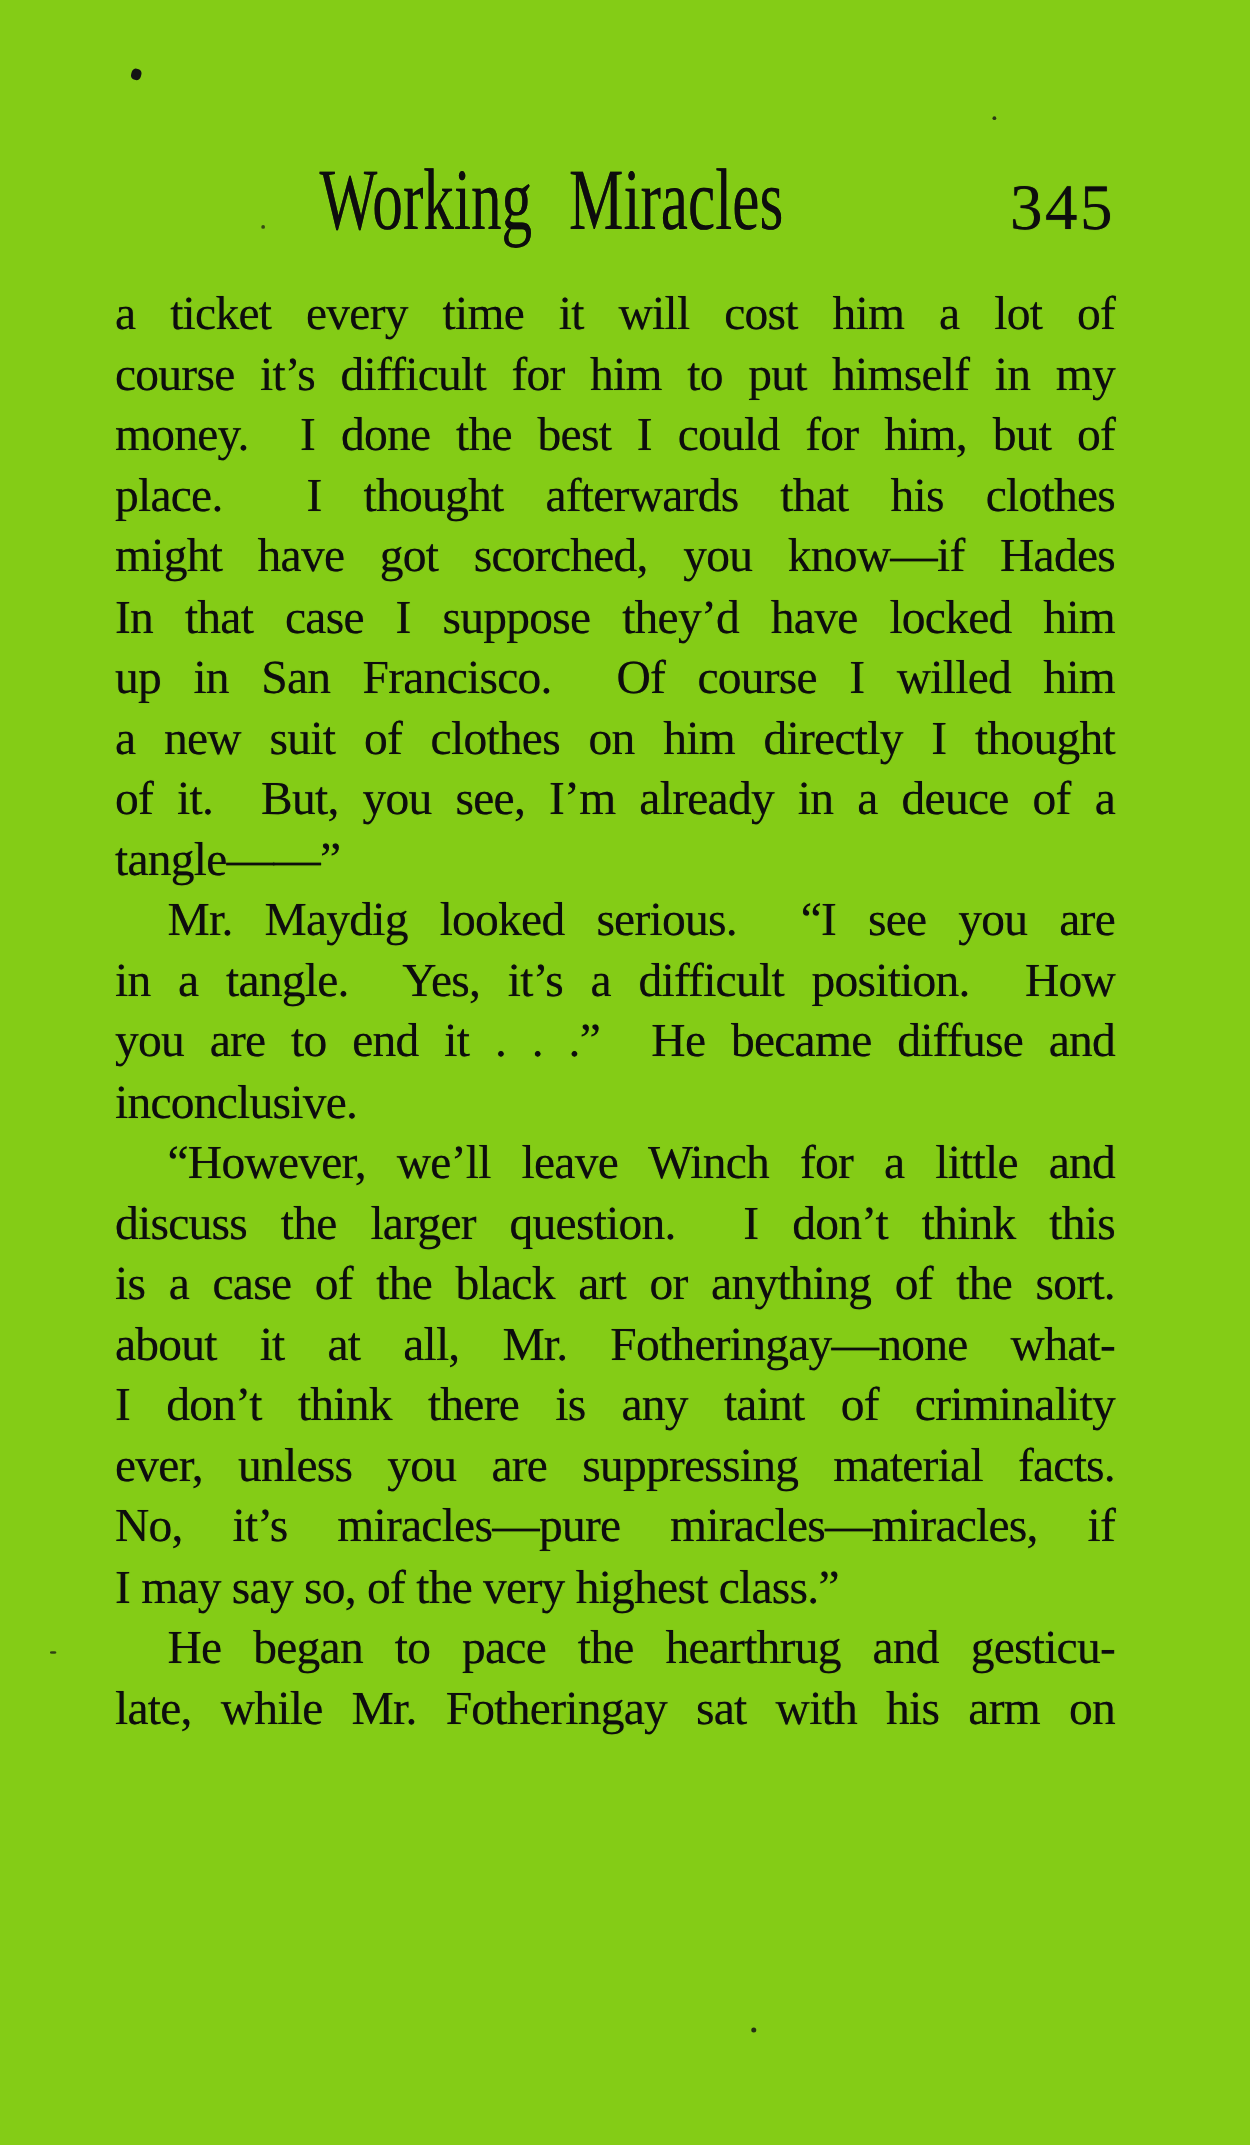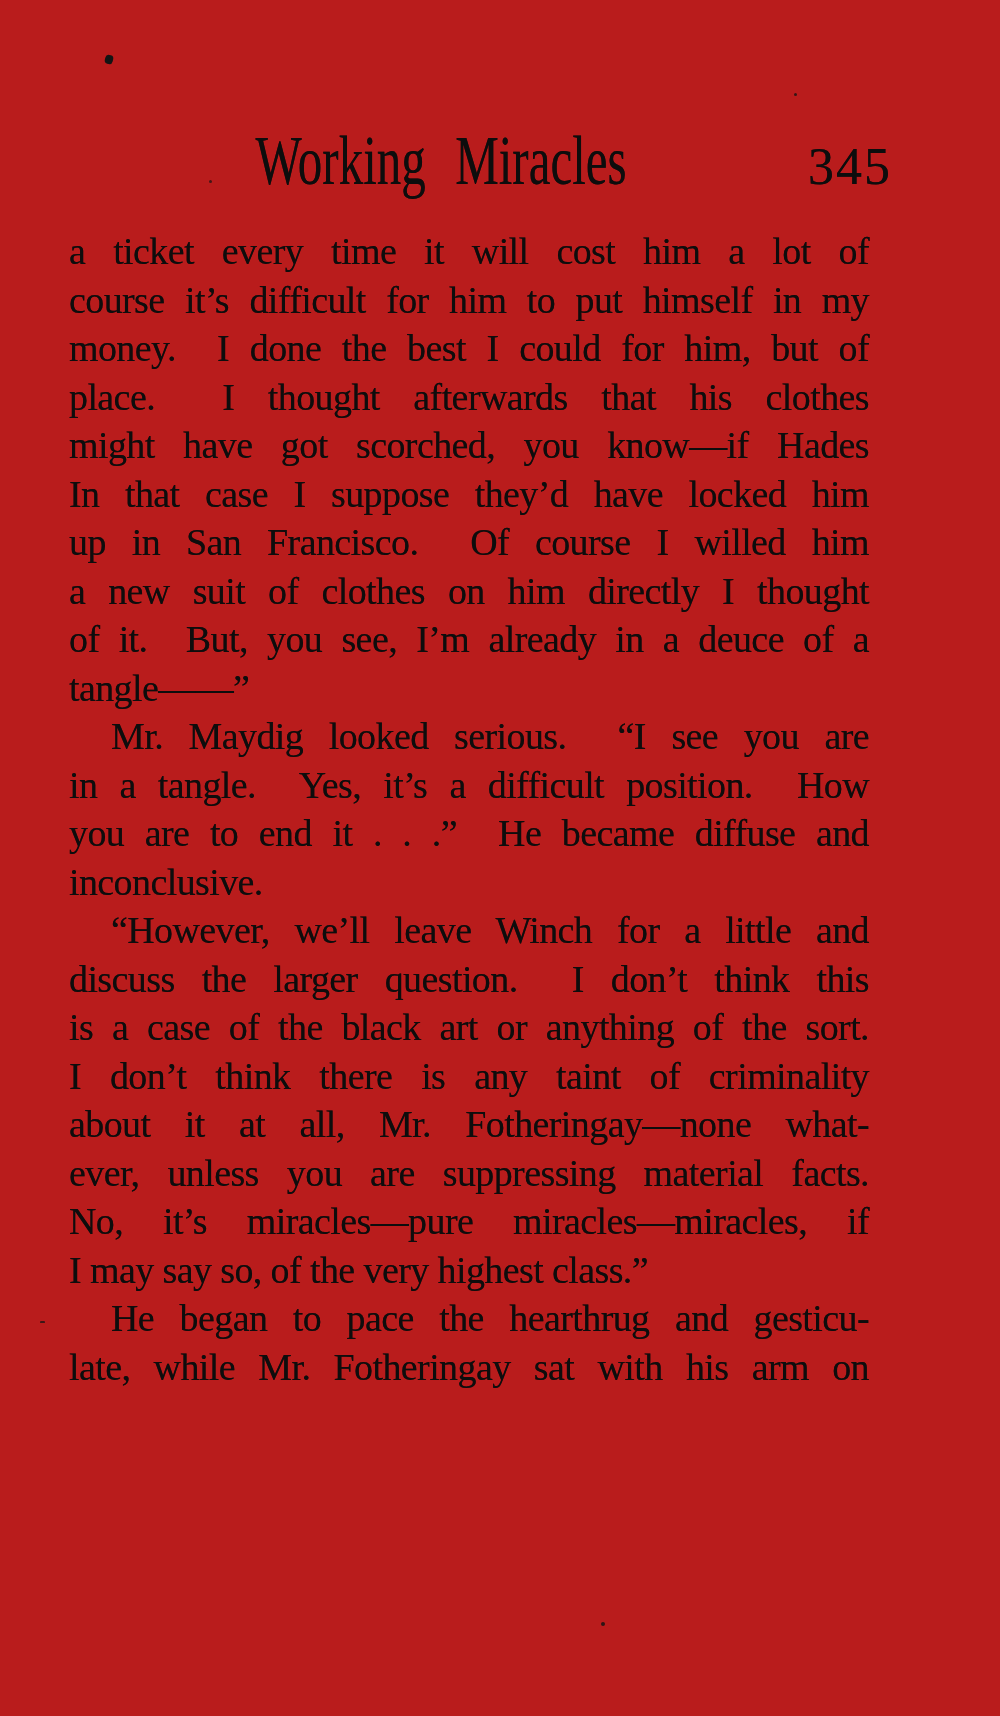--- a/index.html
+++ b/index.html
@@ -6,21 +6,21 @@
   body {
     width:1000px; height:1716px;
     background:#ffffff;
     font-family:"Liberation Serif", serif;
     color:#0d0d0d;
     position:relative;
     overflow:hidden;
   }
   .page {
     position:absolute; inset:0;
-    background:#b91c1c;
+    background:#84cc16;
   }
   
   .header-title-wrap {
     position:absolute; left:41px; top:126px; width:800px;
     text-align:center;
   }
   .header-title {
     display:inline-block;
     font-size:70px; line-height:70px;
     word-spacing:0.35em;
@@ -30,21 +30,21 @@
     text-shadow:0 0 0.6px rgba(10,10,10,0.7);
   }
   .page-number {
     position:absolute; top:141px; right:108px;
     font-size:52px; line-height:52px;
     letter-spacing:2px;
     text-shadow:0 0 0.6px rgba(10,10,10,0.7);
   }
   
   .body-text {
-    position:absolute; left:69px; top:227px; width:800px;
+    position:absolute; left:92px; top:227px; width:800px;
     font-size:38px; line-height:48.5px;
     letter-spacing:-0.6px;
     text-shadow:0 0 0.55px rgba(10,10,10,0.65);
   }
   .body-text p { margin:0; padding:0; }
   .ln { text-align:justify; text-align-last:justify; }
   .ln.end { text-align-last:left; }
   .ln.ind { text-indent:42px; }
   
   .speck { position:absolute; background:#141414; border-radius:50%; }
@@ -89,22 +89,22 @@
       <div class="ln ind">Mr. Maydig looked serious.&nbsp; “I see you are</div>
       <div class="ln">in a tangle.&nbsp; Yes, it’s a difficult position.&nbsp; How</div>
       <div class="ln">you are to end it .&nbsp;.&nbsp;.”&nbsp; He became diffuse and</div>
       <div class="ln end">inconclusive.</div>
     <p></p>
     <p>
       </p>
       <div class="ln ind">“However, we’ll leave Winch for a little and</div>
       <div class="ln">discuss the larger question.&nbsp; I don’t think this</div>
       <div class="ln">is a case of the black art or anything of the sort.</div>
+      <div class="ln">about it at all, Mr. Fotheringay—none what-</div>
       <div class="ln">I don’t think there is any taint of criminality</div>
-      <div class="ln">about it at all, Mr. Fotheringay—none what-</div>
       <div class="ln">ever, unless you are suppressing material facts.</div>
       <div class="ln">No, it’s miracles—pure miracles—miracles, if</div>
       <div class="ln end">I may say so, of the very highest class.”</div>
     <p></p>
     <p>
       </p>
       <div class="ln ind">He began to pace the hearthrug and gesticu-</div>
       <div class="ln">late, while Mr. Fotheringay sat with his arm on</div>
     <p></p>
   </div>

